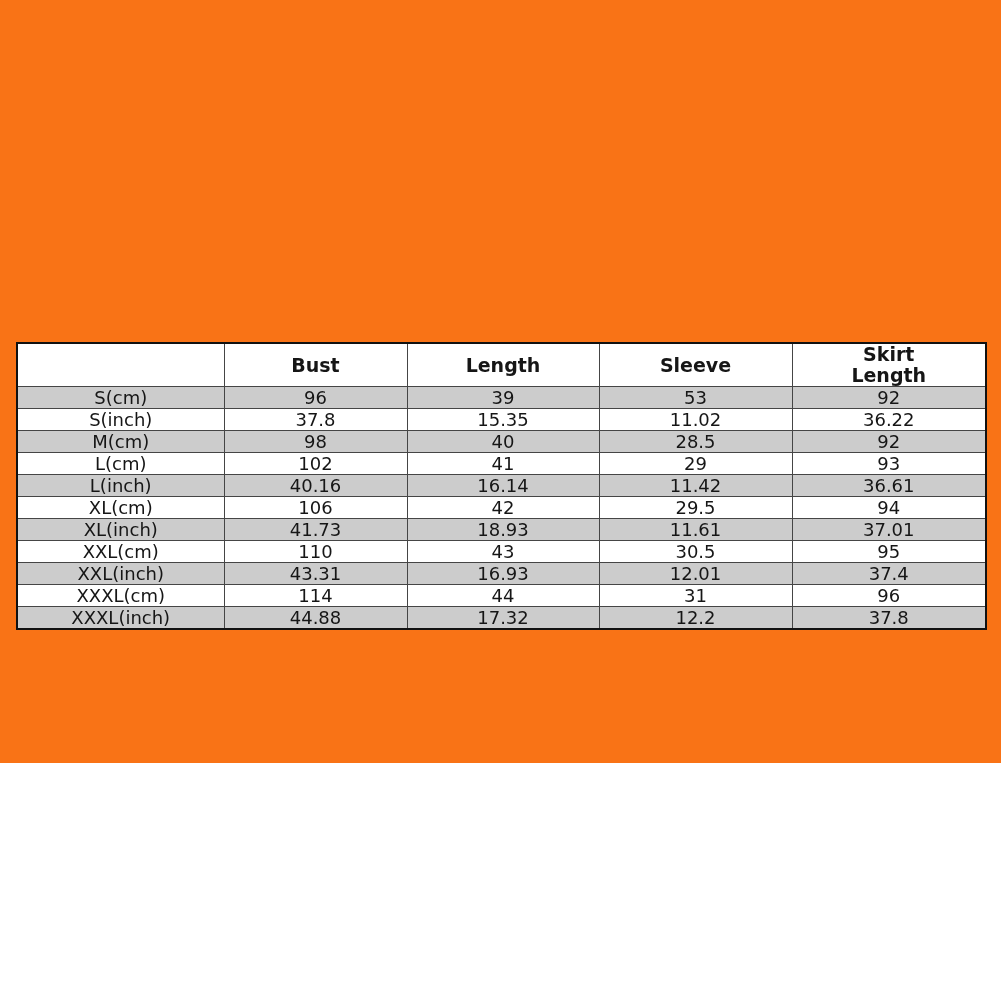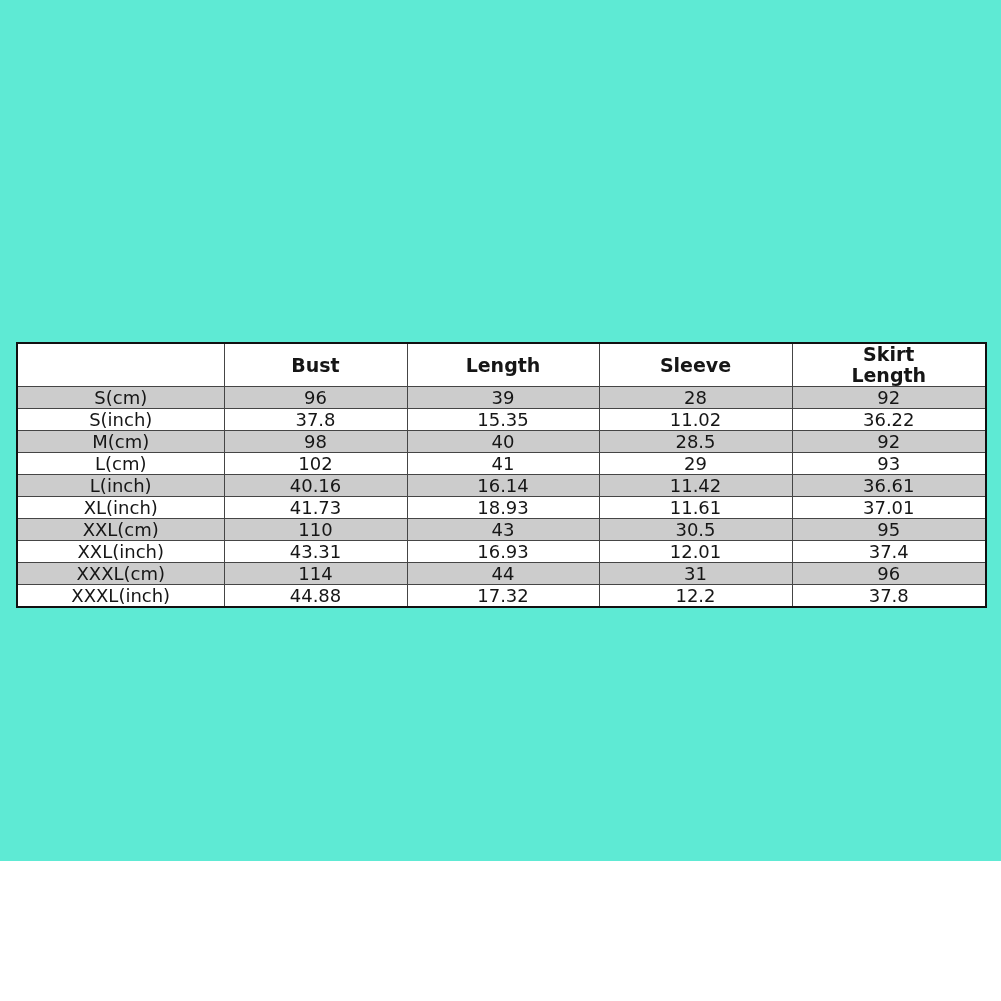--- a/index.html
+++ b/index.html
@@ -3,22 +3,22 @@
 <meta charset="utf-8">
 <style>
   html, body {
     margin: 0;
     padding: 0;
     background: #ffffff;
   }
   .canvas {
     position: relative;
     width: 1001px;
-    height: 861px;
-    background: #5eead4;
+    height: 763px;
+    background: #f97316;
     overflow: hidden;
     font-family: "DejaVu Sans", "Liberation Sans", sans-serif;
     text-decoration: underline;
   }
   .table-wrap {
     position: absolute;
     left: 16px;
     top: 342px;
     width: 969px;
   }
@@ -77,21 +77,21 @@
             <th>Sleeve</th>
             <th>Skirt
 Length</th>
           </tr>
       </thead>
       <tbody>
           <tr>
             <td>S(cm)</td>
             <td>96</td>
             <td>39</td>
-            <td>28</td>
+            <td>53</td>
             <td>92</td>
           </tr>
           <tr>
             <td>S(inch)</td>
             <td>37.8</td>
             <td>15.35</td>
             <td>11.02</td>
             <td>36.22</td>
           </tr>
           <tr>
@@ -107,20 +107,27 @@
             <td>41</td>
             <td>29</td>
             <td>93</td>
           </tr>
           <tr>
             <td>L(inch)</td>
             <td>40.16</td>
             <td>16.14</td>
             <td>11.42</td>
             <td>36.61</td>
+          </tr>
+          <tr>
+            <td>XL(cm)</td>
+            <td>106</td>
+            <td>42</td>
+            <td>29.5</td>
+            <td>94</td>
           </tr>
           <tr>
             <td>XL(inch)</td>
             <td>41.73</td>
             <td>18.93</td>
             <td>11.61</td>
             <td>37.01</td>
           </tr>
           <tr>
             <td>XXL(cm)</td>

